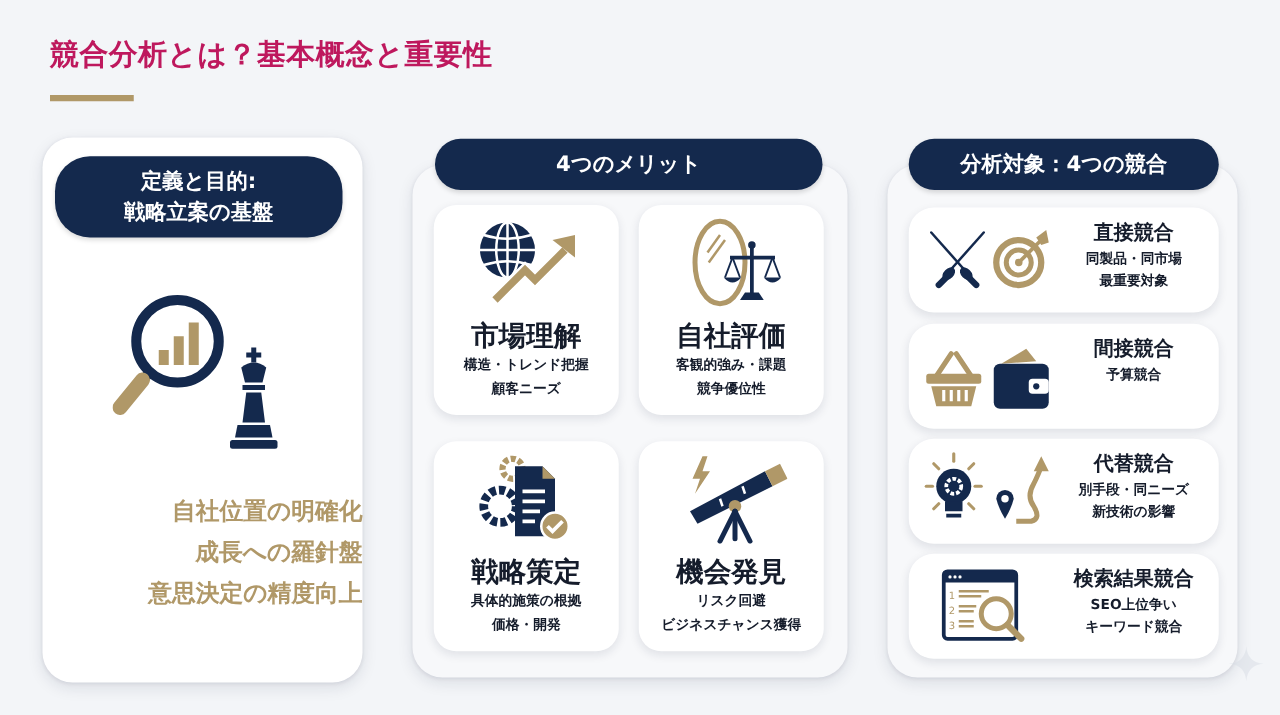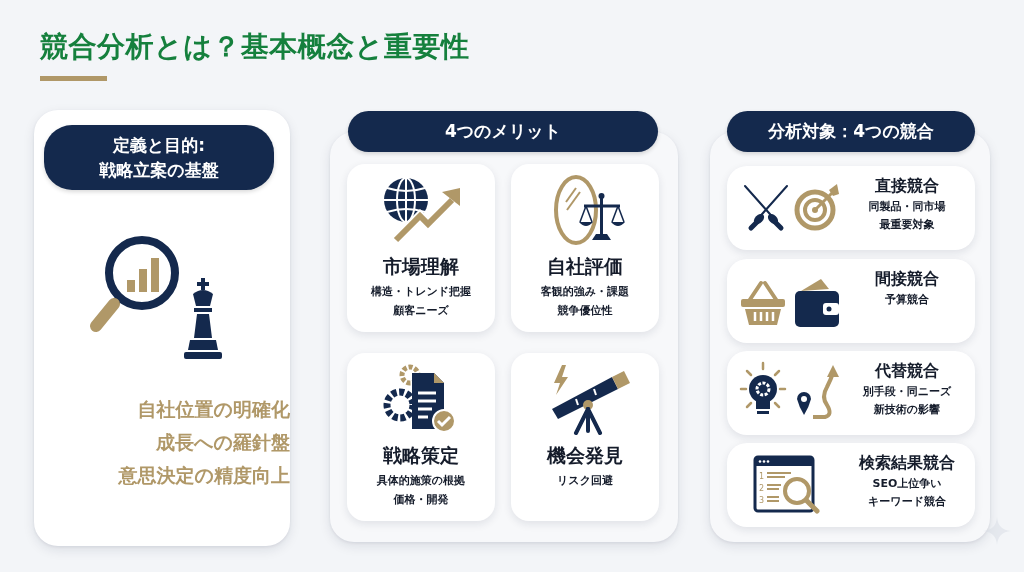--- a/index.html
+++ b/index.html
@@ -5,21 +5,21 @@
   * { box-sizing: border-box; margin: 0; padding: 0; }
   html, body { width: 1024px; height: 572px; overflow: hidden; }
   body {
     background: #f3f5f8;
     font-family: "DejaVu Sans", "Liberation Sans", sans-serif;
     color: #151c2b;
     position: relative;
   }
   .title {
     position: absolute; left: 40px; top: 28px;
-    font-size: 28px; font-weight: bold; color: #15803d; letter-spacing: 0.5px;
+    font-size: 23px; font-weight: bold; color: #be185d; letter-spacing: 0.5px;
   }
   .title-underline {
     position: absolute; left: 40px; top: 76px; width: 67px; height: 5px;
     background: #b09868;
   }
   .panel {
     position: absolute; background: #fbfcfd; border-radius: 24px;
     box-shadow: 0 4px 12px rgba(20,30,60,0.10), 0 1px 3px rgba(20,30,60,0.08);
   }
   .pill {
@@ -38,21 +38,21 @@
   }
   
   #mid-panel { left: 330px; top: 132px; width: 348px; height: 410px; background:#f7f8fa; }
   #mid-pill { left: 348px; top: 111px; width: 310px; height: 41px; font-size: 17px; }
   .mcard {
     position: absolute; width: 148px; height: 168px; background: #ffffff; border-radius: 18px;
     box-shadow: 0 3px 8px rgba(20,30,60,0.10);
     text-align: center;
   }
   .mcard svg { position: absolute; left: 29px; top: 10px; width: 90px; height: 72px; }
-  .mcard .ttl { position: absolute; left: 0; right: 0; top: 90px; font-size: 19px; font-weight: bold; color:#151c2b; }
+  .mcard .ttl { position: absolute; left: 0; right: 0; top: 90px; font-size: 22px; font-weight: bold; color:#151c2b; }
   .mcard .sub { position: absolute; left: 0; right: 0; top: 118px; font-size: 11px; font-weight: bold; line-height: 19px; color:#151c2b; white-space: nowrap; }
   
   #right-panel { left: 710px; top: 132px; width: 280px; height: 410px; background:#f7f8fa; }
   #right-pill { left: 727px; top: 111px; width: 248px; height: 41px; font-size: 17px; }
   .rcard {
     position: absolute; left: 727px; width: 248px; height: 84px; background: #ffffff; border-radius: 20px;
     box-shadow: 0 3px 8px rgba(20,30,60,0.10);
   }
   .rcard svg { position: absolute; left: 8px; top: 6px; width: 110px; height: 72px; }
   .rcard .txt { position: absolute; left: 112px; right: 0; top: 8px; text-align: center; }
@@ -180,20 +180,21 @@
     <circle cx="48" cy="42" r="5" fill="#b09868"></circle>
     <g stroke="#14294d" stroke-width="4" stroke-linecap="round">
       <line x1="48" y1="46" x2="36" y2="70"></line>
       <line x1="48" y1="46" x2="60" y2="70"></line>
       <line x1="48" y1="46" x2="48" y2="68"></line>
     </g>
   </svg>
   <div class="ttl">機会発見</div>
   <div class="sub">
     <div>リスク回避</div>
+    <div>ビジネスチャンス獲得</div>
   </div>
 </div>
 
 <div class="panel" id="right-panel"></div>
 <div class="pill" id="right-pill">分析対象：4つの競合</div>
 
 <div class="rcard" style="top:166px;">
   <svg viewBox="0 0 110 72">
     <g stroke="#14294d" stroke-linecap="round">
       <line x1="10" y1="14" x2="42" y2="50" stroke-width="2"></line>

